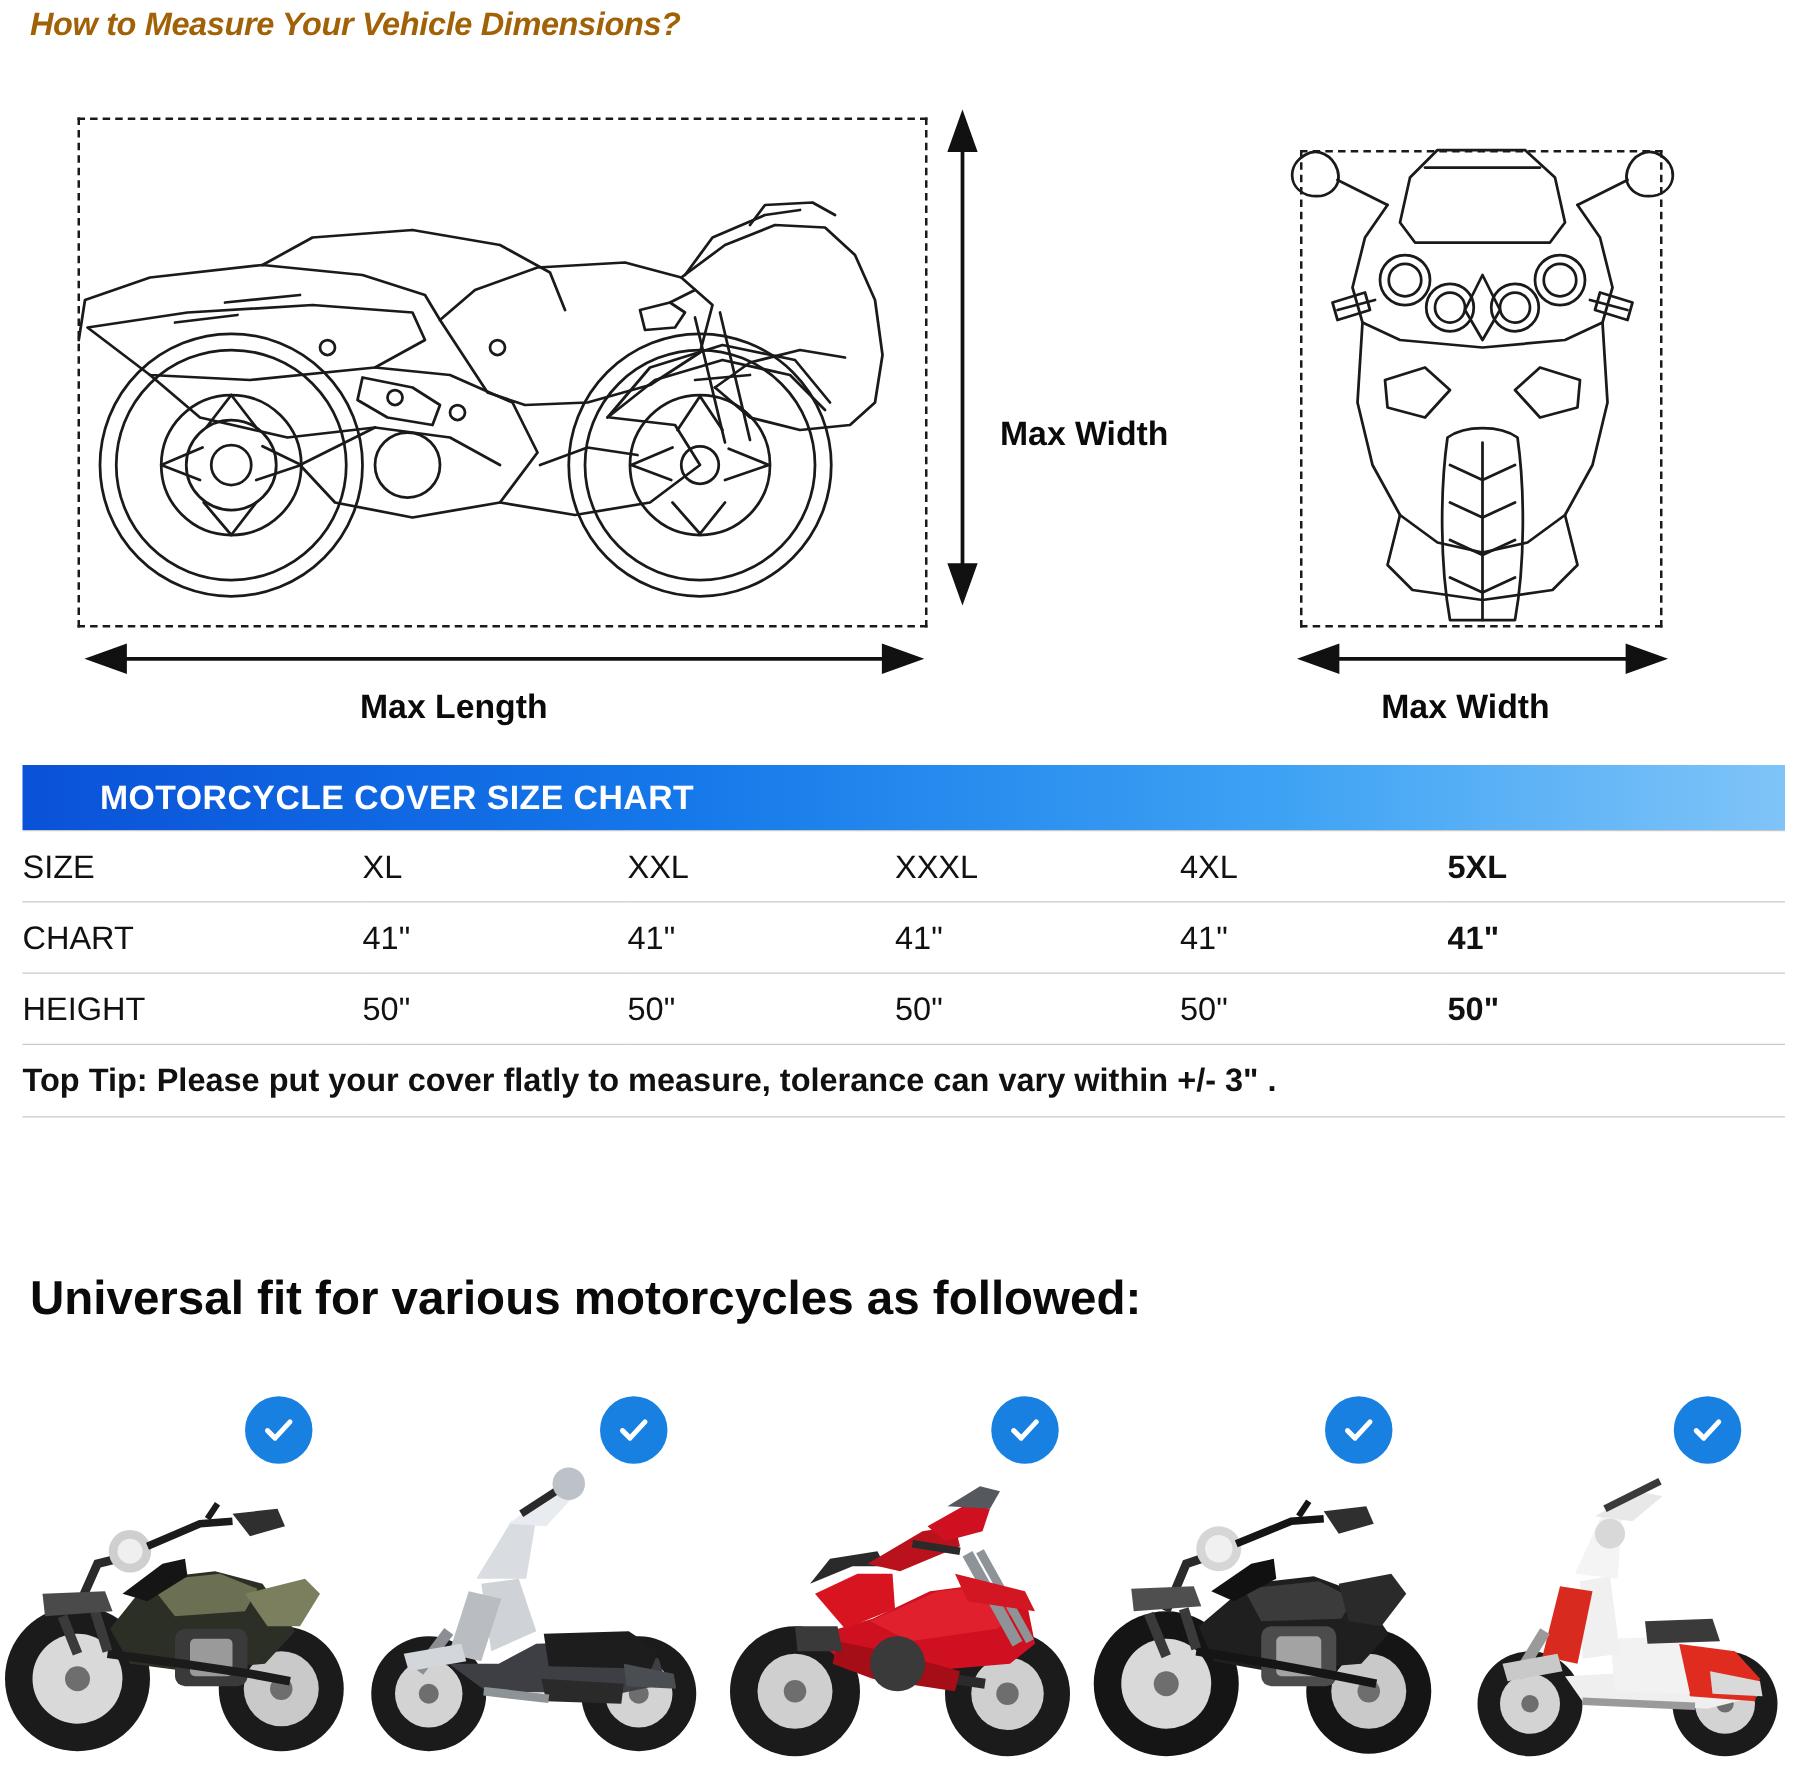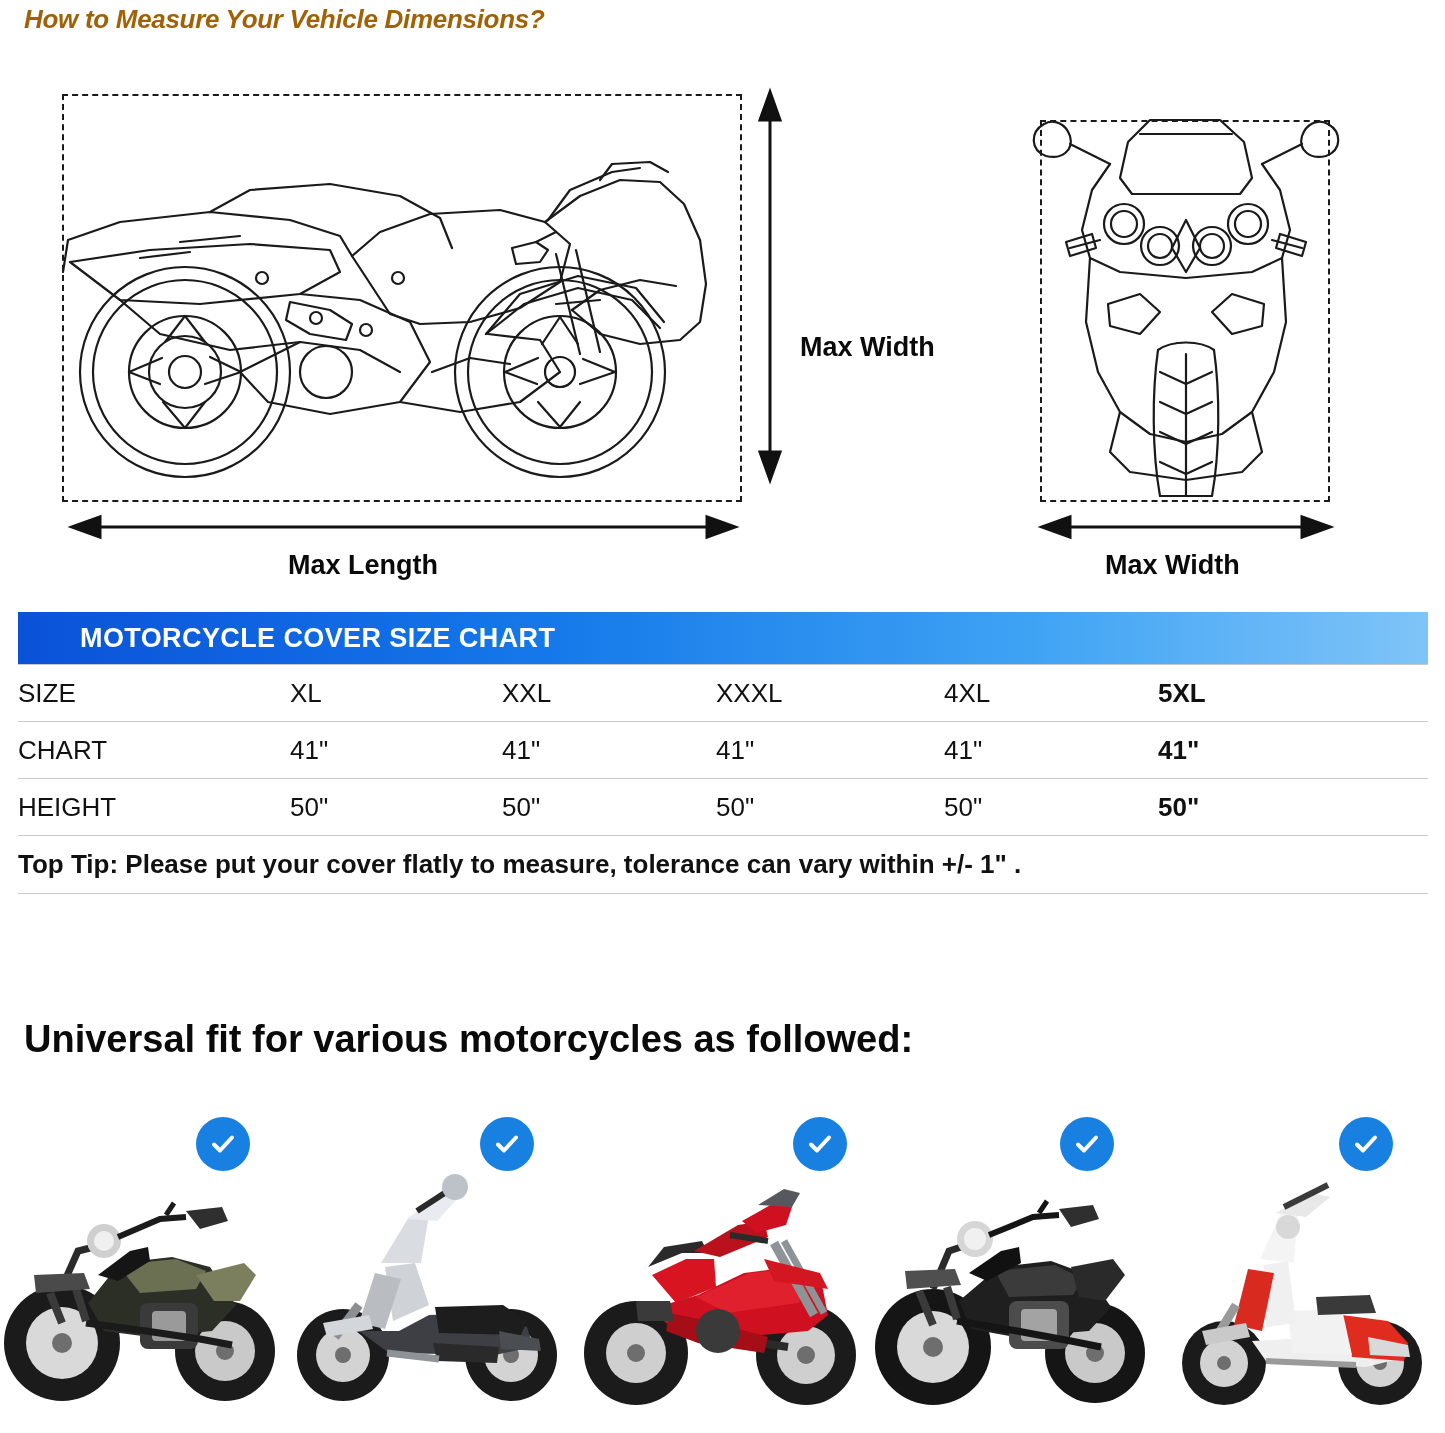--- a/index.html
+++ b/index.html
@@ -305,21 +305,21 @@
       </tr>
       <tr>
         <td class="c0">HEIGHT</td>
         <td class="c1">50"</td>
         <td class="c2">50"</td>
         <td class="c3">50"</td>
         <td class="c4">50"</td>
         <td class="c5">50"</td>
       </tr>
       <tr class="tip-row">
-        <td colspan="6">Top Tip: Please put your cover flatly to measure, tolerance can vary within +/- 1" .</td>
+        <td colspan="6">Top Tip: Please put your cover flatly to measure, tolerance can vary within +/- 3" .</td>
       </tr>
     </tbody>
       </table>
   </div>
 
   <div class="universal-heading">Universal fit for various motorcycles as followed:</div>
 
   <div class="bikes-row">
 
     <div class="bike-cell">

